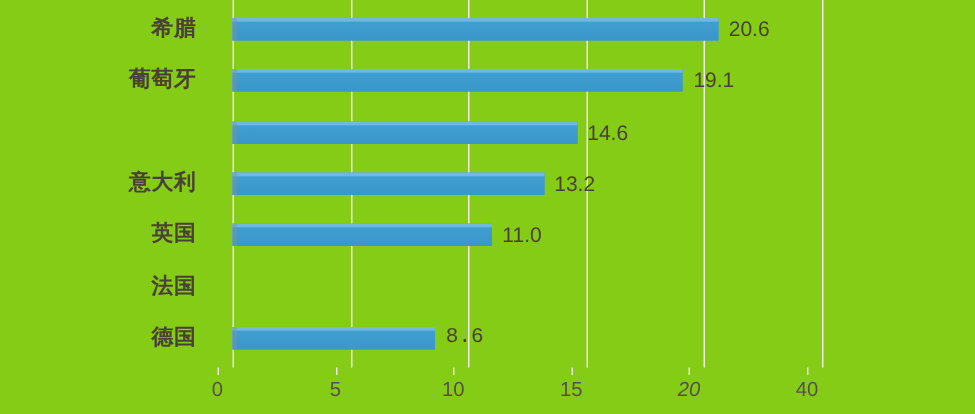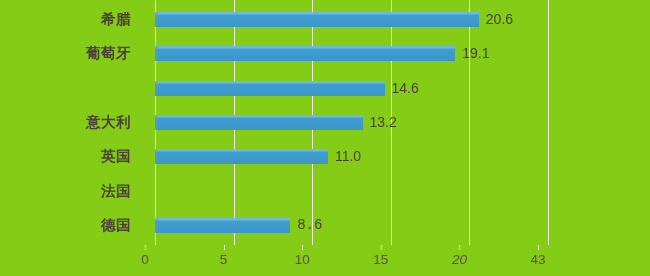--- a/index.html
+++ b/index.html
@@ -180,16 +180,16 @@
       <div class="tick-label" style="left: 0px;">0</div>
       <div class="tick-mark" style="left: 78.6px;"></div>
       <div class="tick-label" style="left: 78.6px;">5</div>
       <div class="tick-mark" style="left: 157.2px;"></div>
       <div class="tick-label" style="left: 157.2px;">10</div>
       <div class="tick-mark" style="left: 235.8px;"></div>
       <div class="tick-label" style="left: 235.8px;">15</div>
       <div class="tick-mark" style="left: 314.4px;"></div>
       <div class="tick-label" style="left: 314.4px; font-style: italic;">20</div>
       <div class="tick-mark" style="left: 393px;"></div>
-      <div class="tick-label" style="left: 393px;">43</div>
+      <div class="tick-label" style="left: 393px;">40</div>
     </div>
 
 </div>
 
 </body></html>

